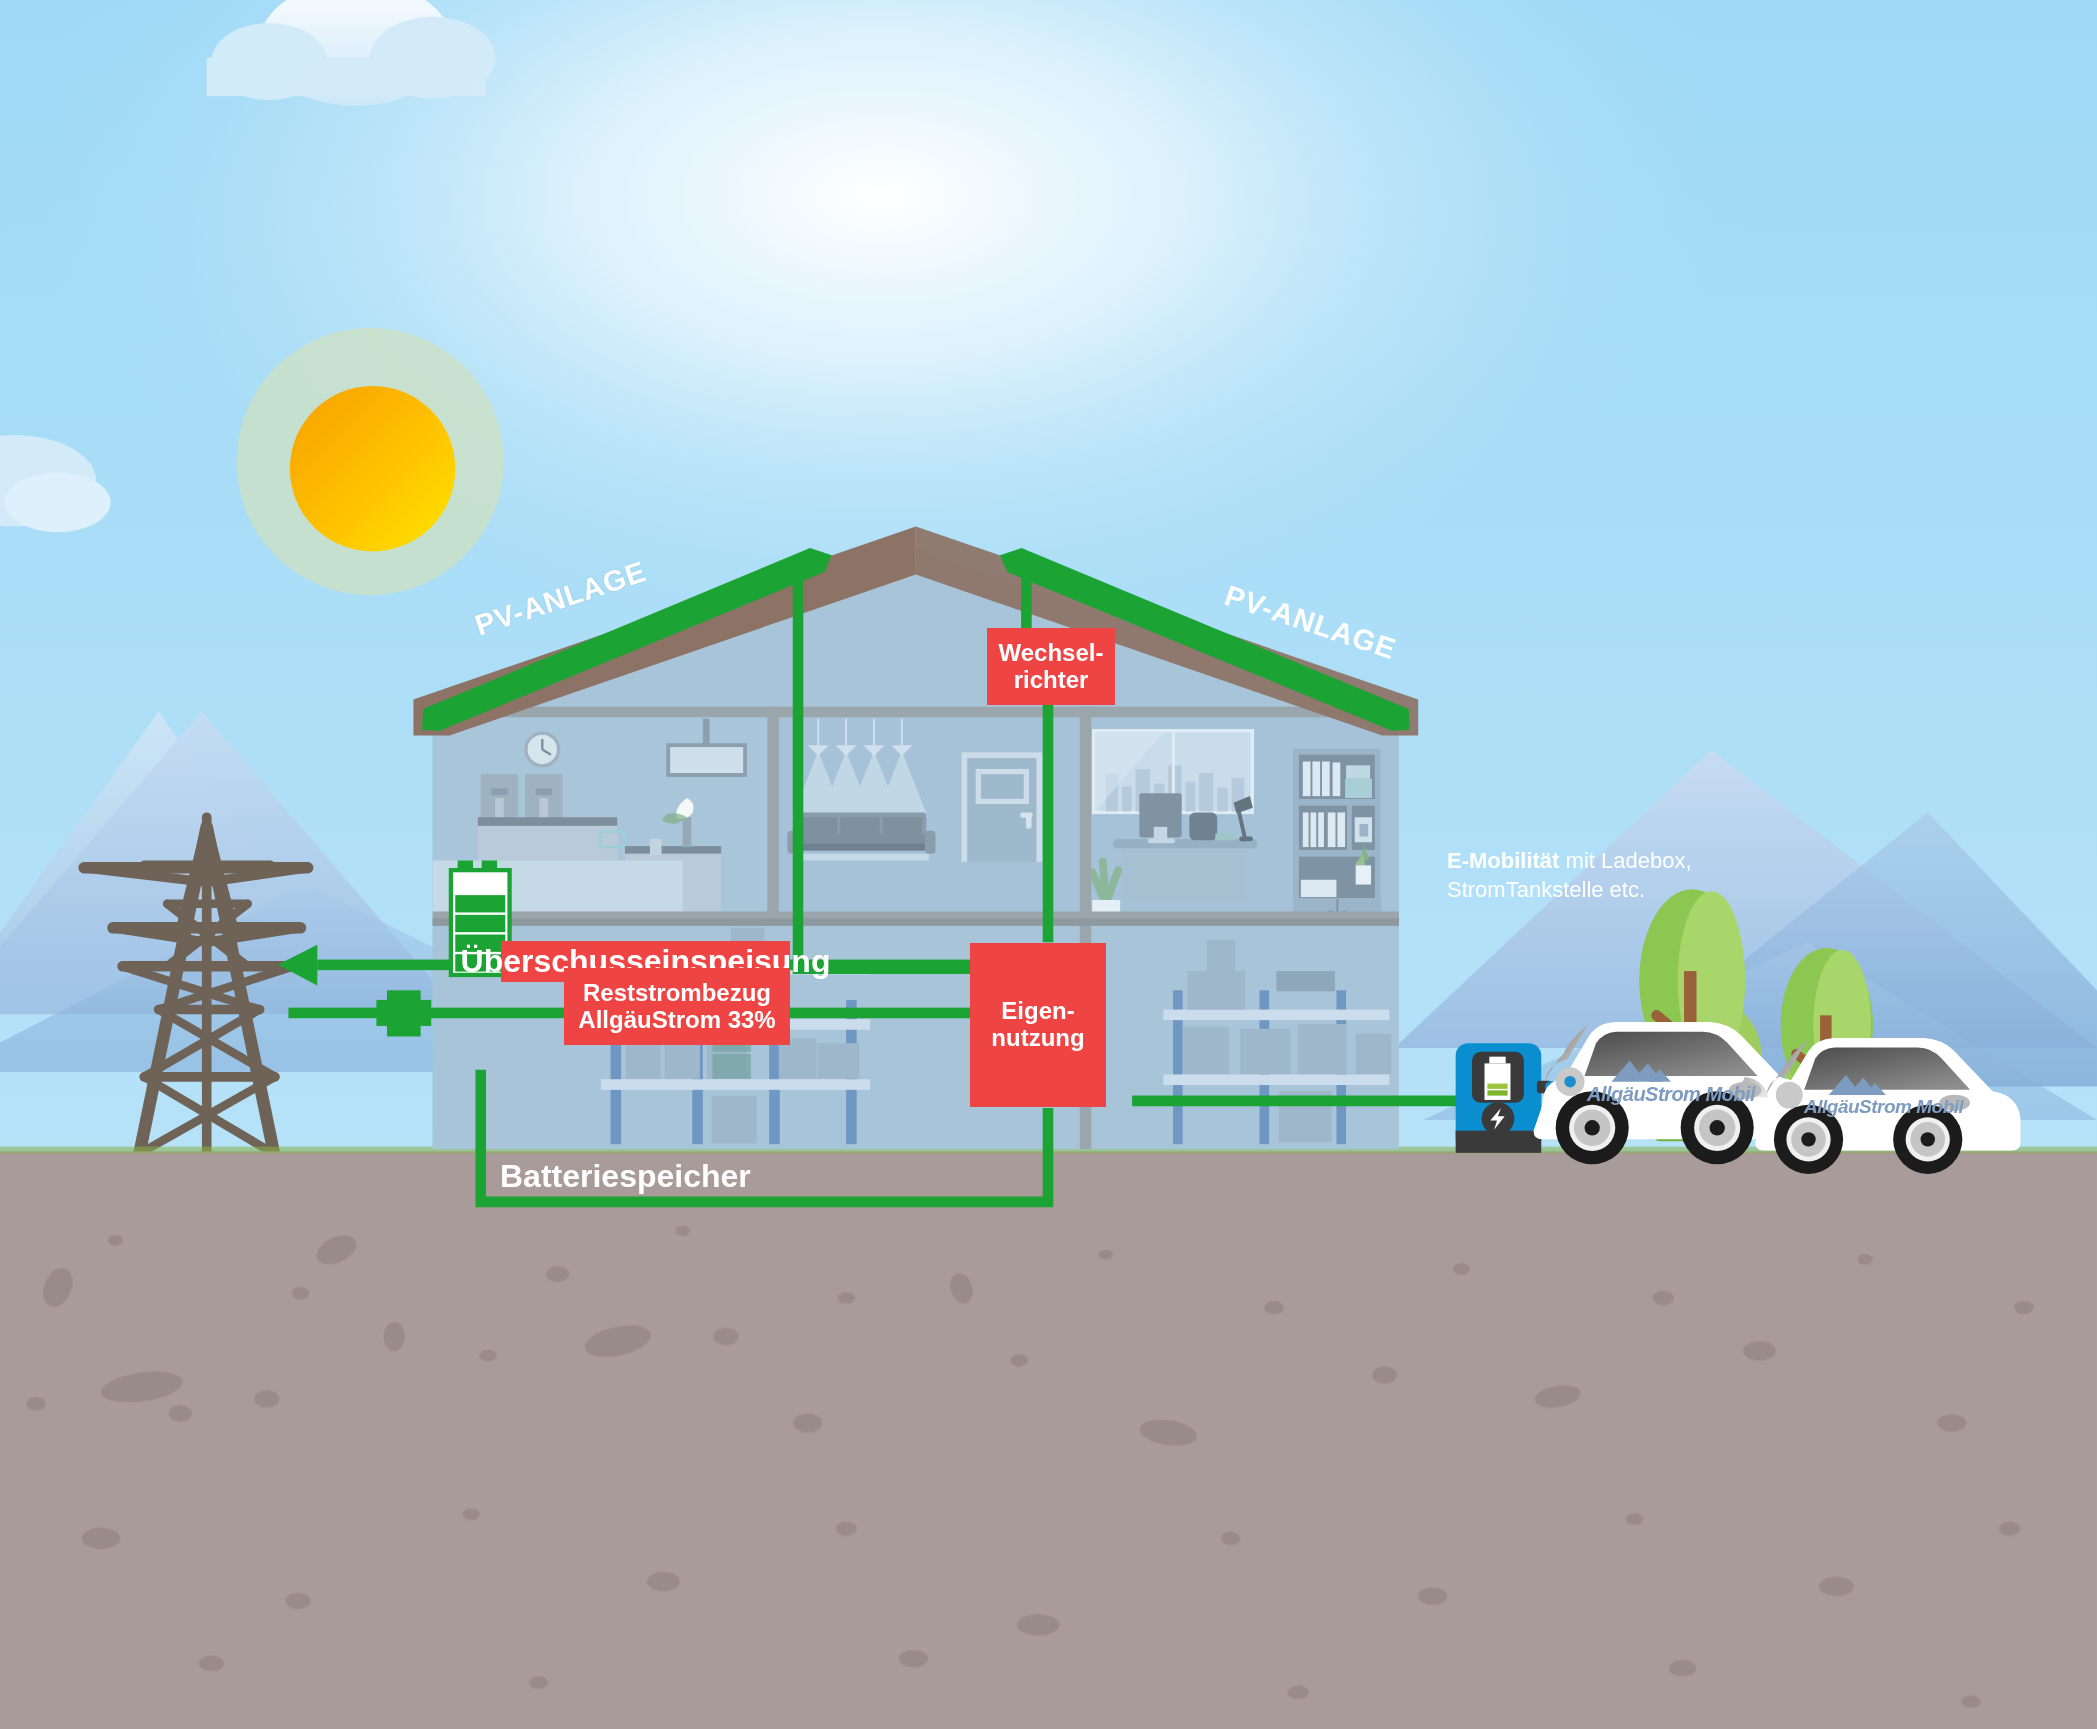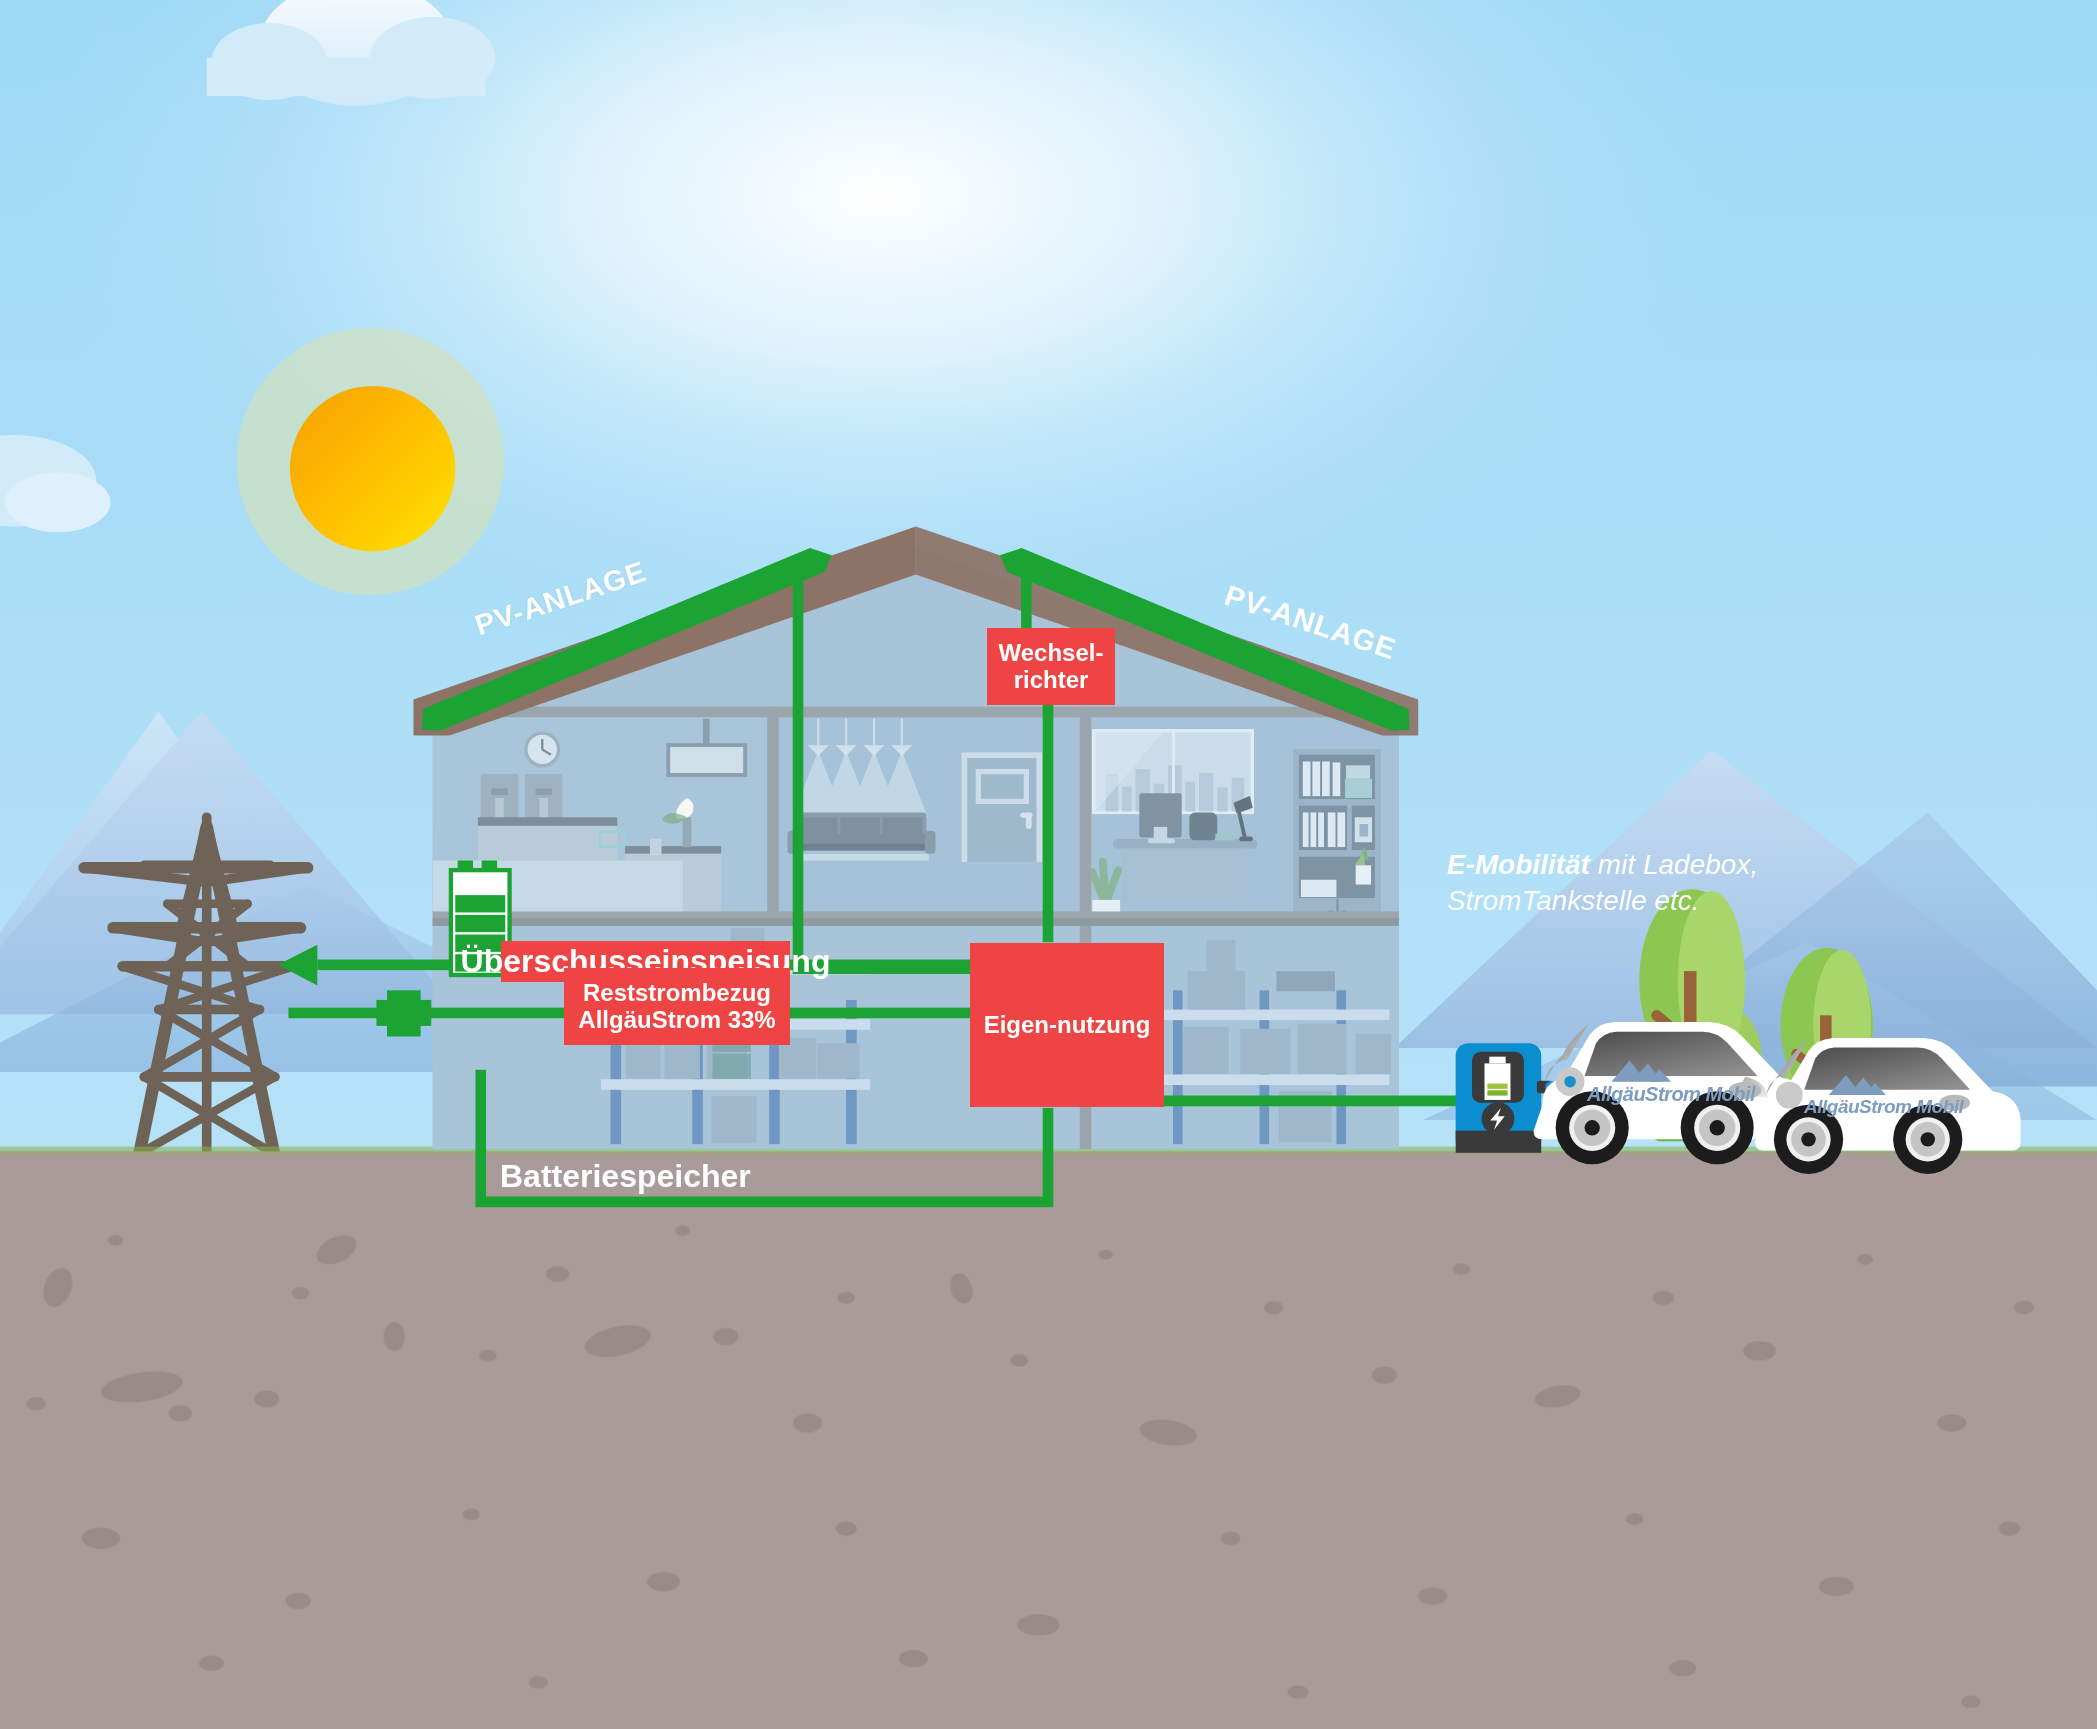--- a/index.html
+++ b/index.html
@@ -542,28 +542,28 @@
 
   <div class="greenbox" style="left:501px;top:941px;width:289px;height:41px;font-size:32px;">
     <span>Überschusseinspeisung</span>
   </div>
 
   <div class="greenbox" style="left:564px;top:968px;width:226px;height:77px;font-size:24px;flex-direction:column;">
     <span>Reststrombezug</span>
     <span>AllgäuStrom 33%</span>
   </div>
 
-  <div class="greenbox" style="left:970px;top:943px;width:194px;height:164px;font-size:24px;flex-direction:row;">
+  <div class="greenbox" style="left:970px;top:943px;width:136px;height:164px;font-size:24px;flex-direction:column;">
     <span>Eigen-</span>
     <span>nutzung</span>
   </div>
 
   <div class="lbl" style="left:500px;top:1159px;font-size:32px;text-align:left;">Batteriespeicher</div>
 
-  <div class="emob" style="left:1447px;top:847px;font-size:28px;font-style:italic;">
+  <div class="emob" style="left:1447px;top:847px;font-size:22px;">
     <div><b>E-Mobilität</b><span> mit Ladebox,</span></div>
     <div>StromTankstelle etc.</div>
   </div>
 
   <div class="lbl" style="left:1587px;top:1083px;font-size:20px;color:#7d9cc0;font-style:italic;letter-spacing:-0.5px;">AllgäuStrom Mobil</div>
   <div class="lbl" style="left:1804px;top:1096px;font-size:19px;color:#7d9cc0;font-style:italic;letter-spacing:-0.5px;">AllgäuStrom Mobil</div>
 
 </div>
 
 

